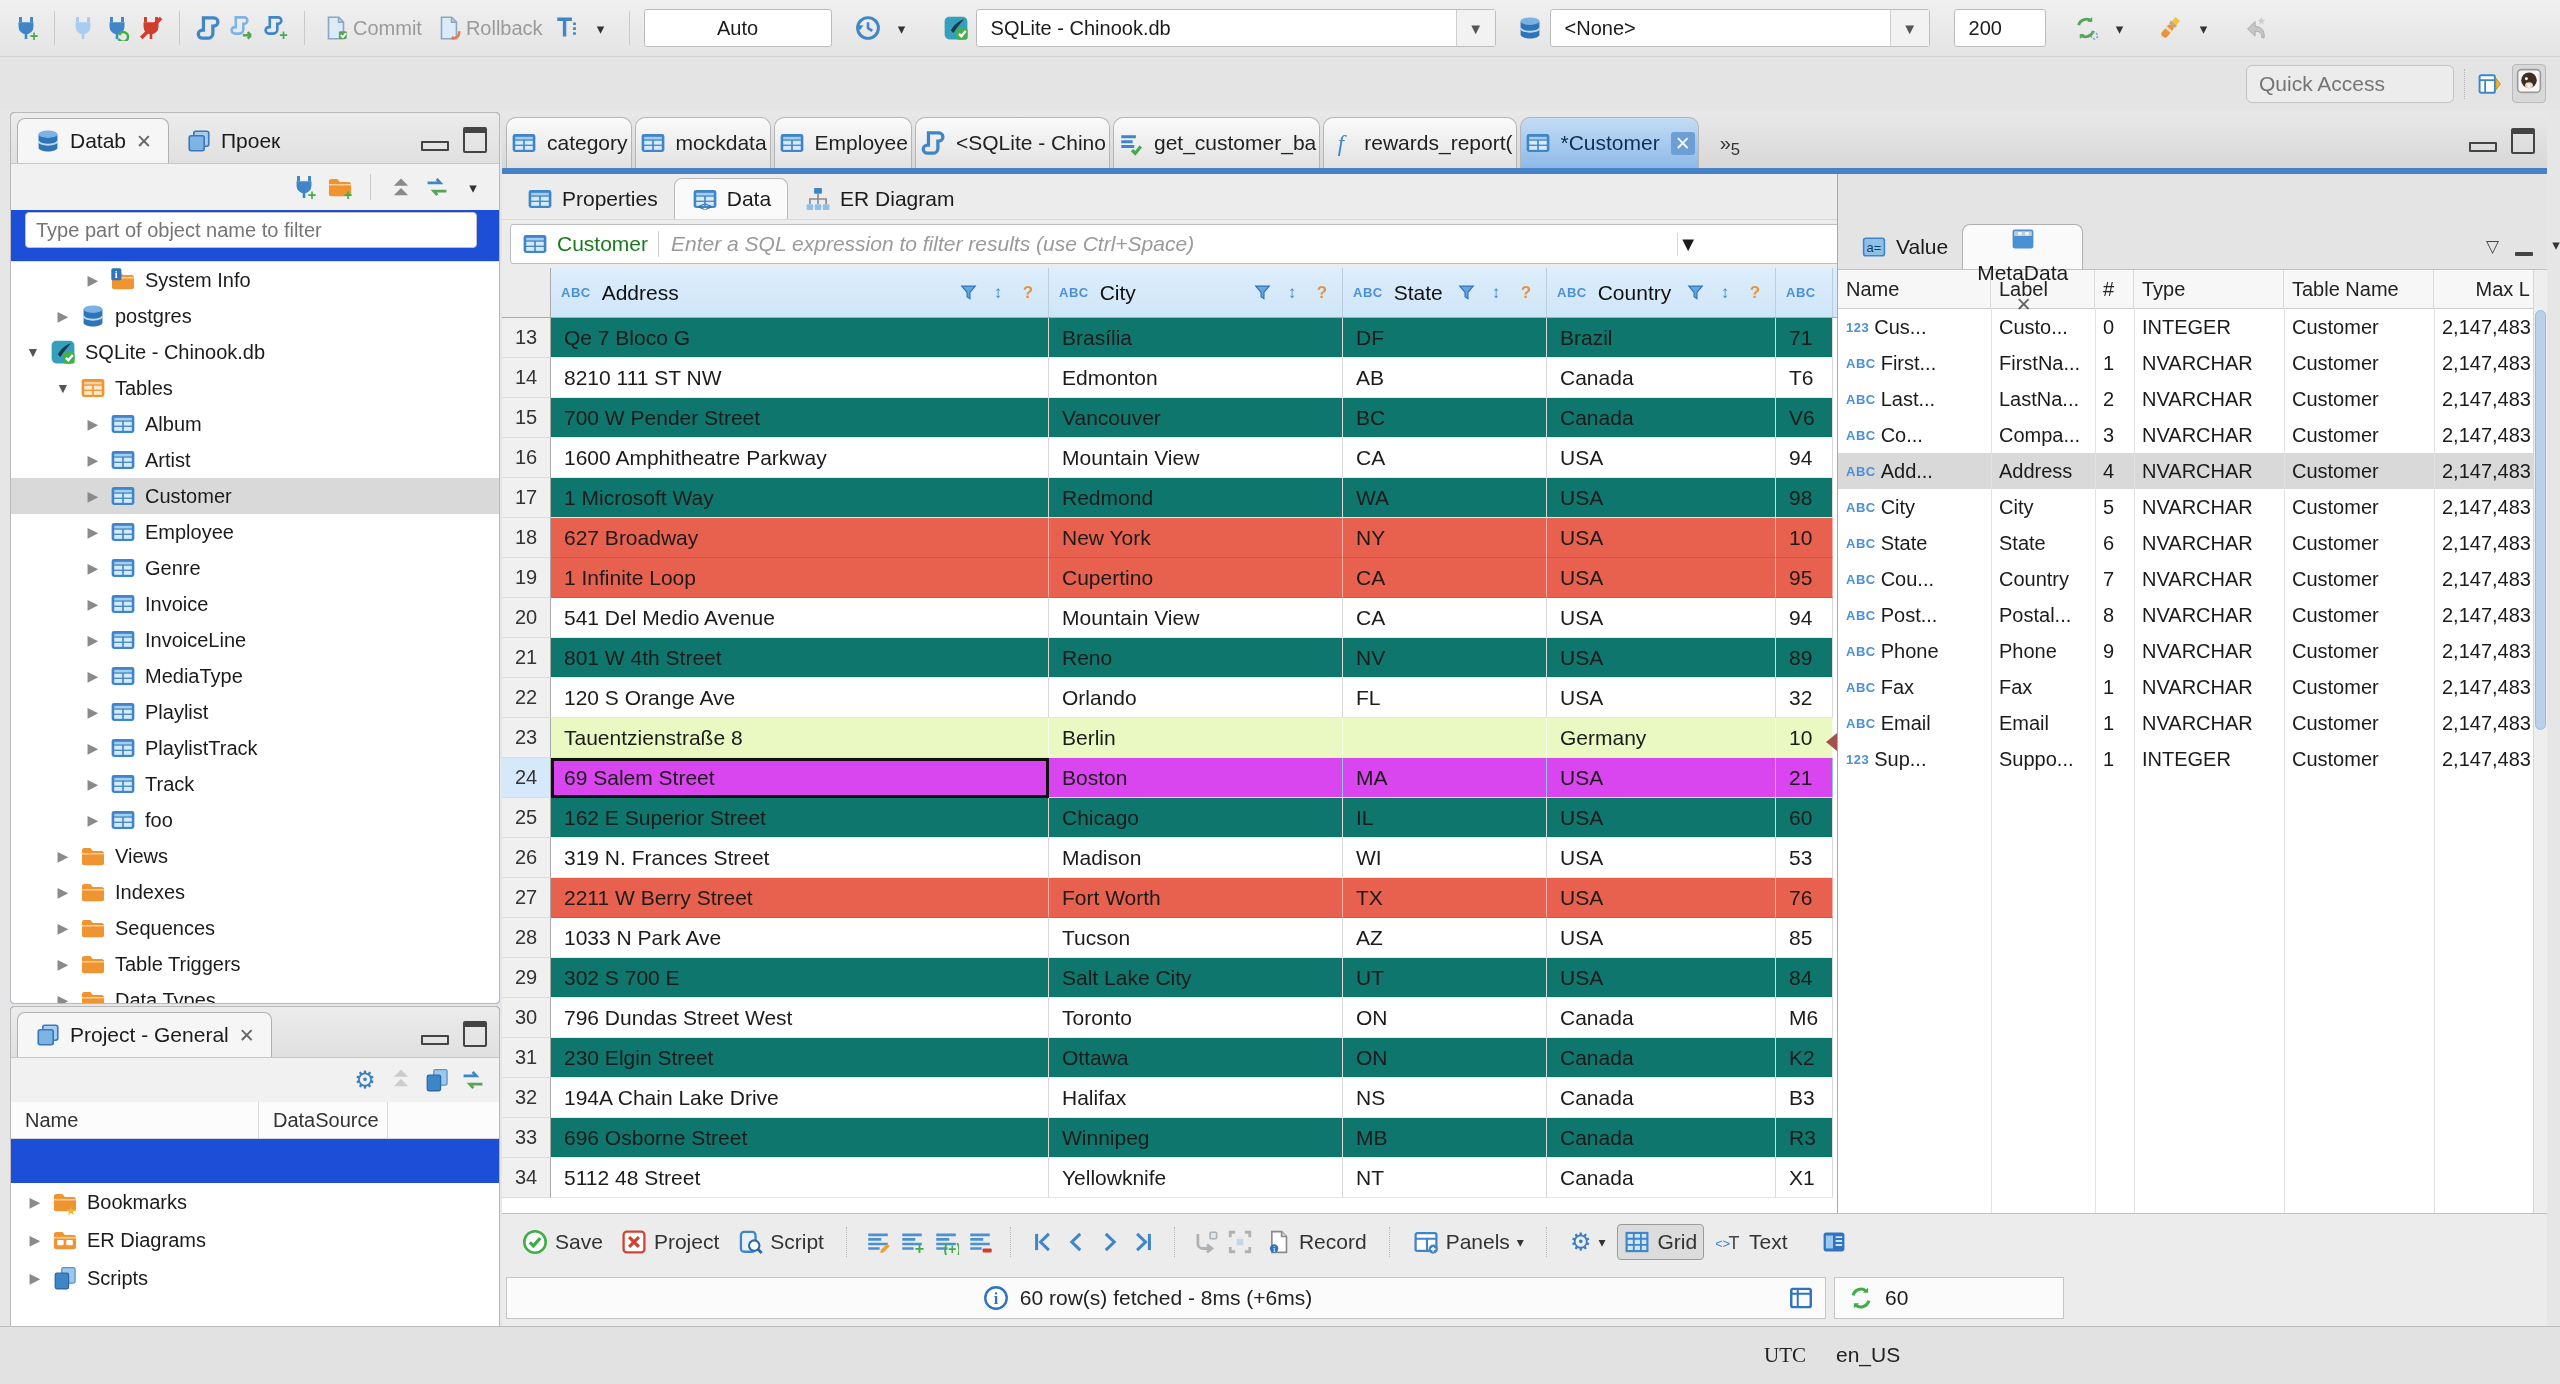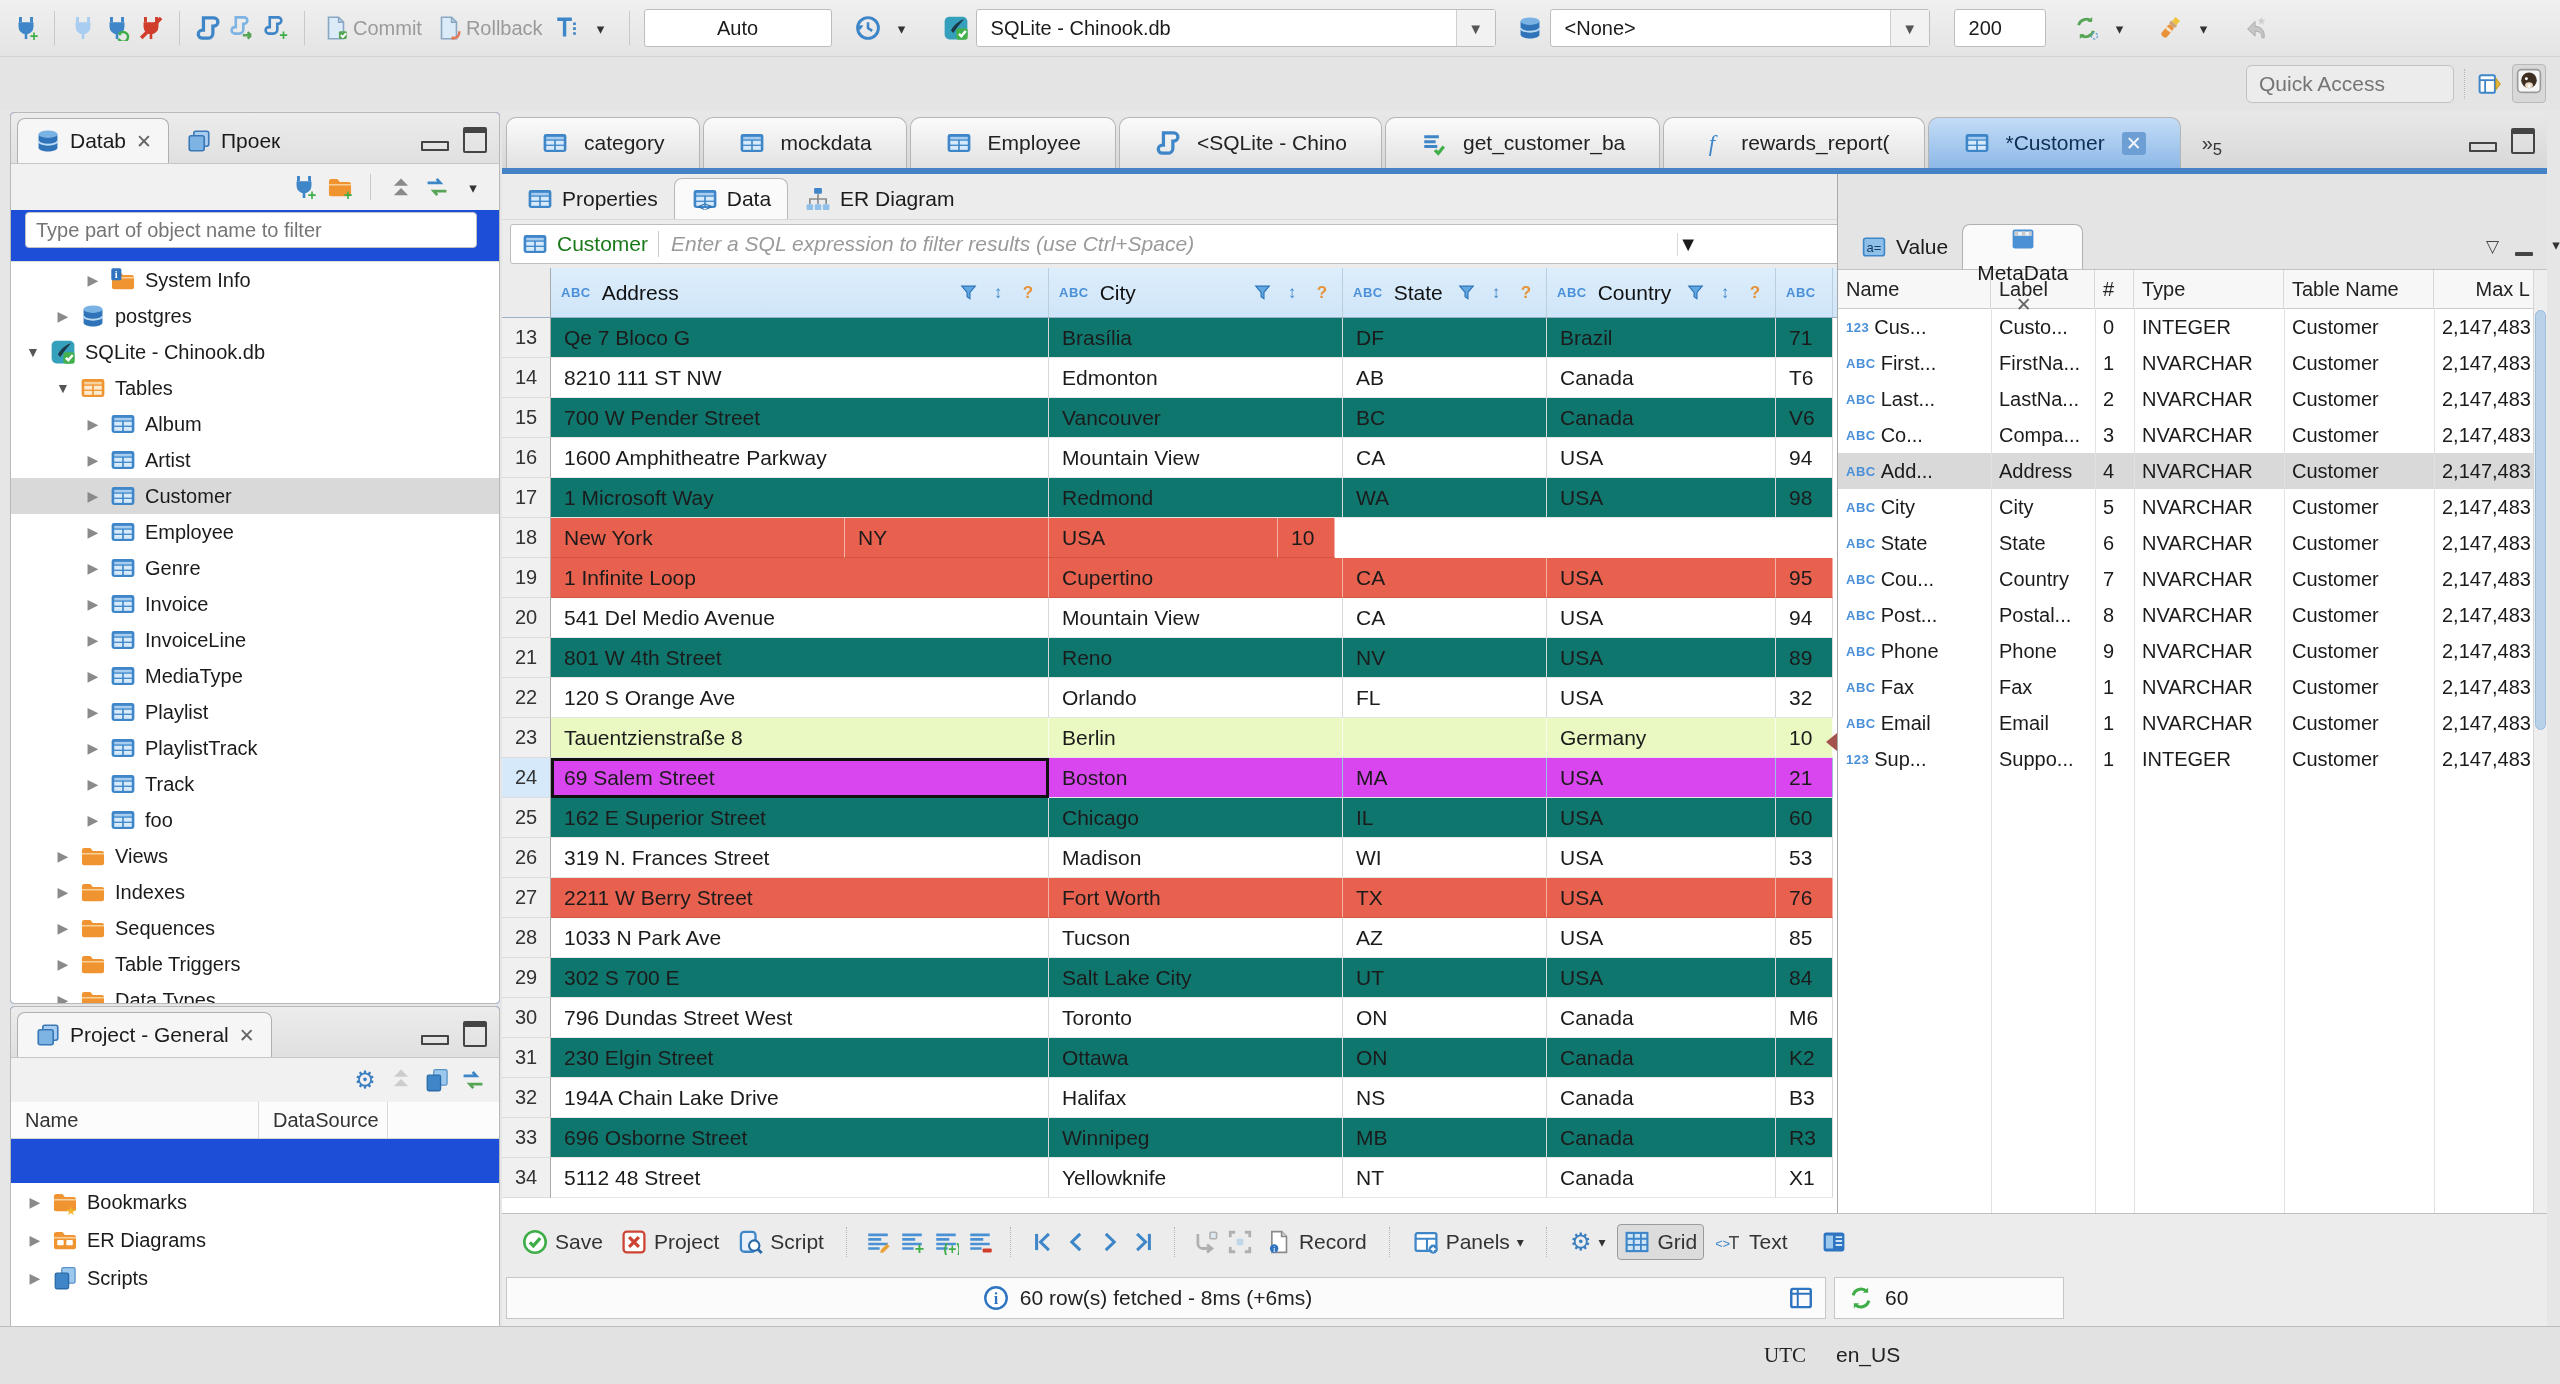--- a/index.html
+++ b/index.html
@@ -38,21 +38,21 @@
   .titem{display:flex;align-items:center;height:36px;gap:8px;white-space:nowrap;}
   .titem.sel{background:#d9d9d9;}
   .tarrow{width:16px;flex:none;color:#8a8a8a;font-size:14px;text-align:center;}
   .tarrow.exp{color:#555;}
   
   #projhead{display:flex;height:36px;align-items:center;border-bottom:1px solid #d5d5d5;background:#fcfcfc;font-size:20px;color:#333;}
   #projhead .ph{border-right:1px solid #d8d8d8;height:100%;display:flex;align-items:center;padding-left:14px;box-sizing:border-box;}
   #projitems{background:#fff;position:absolute;left:0;right:0;top:176px;bottom:0;}
   
   #etabs{left:502px;top:112px;width:2045px;height:56px;background:linear-gradient(#e8e8e8,#d8d8d8);display:flex;align-items:flex-end;padding-left:4px;box-sizing:border-box;}
-  .etab{display:flex;align-items:center;gap:15px;height:50px;padding:0 34px;font-size:21px;color:#222;
+  .etab{display:flex;align-items:center;gap:9px;height:50px;padding:0 3px;font-size:21px;color:#222;
         border:1px solid #b5b5b5;border-bottom:none;border-radius:10px 10px 0 0;background:linear-gradient(#fbfbfb,#e2e2e2);margin-right:3px;white-space:nowrap;}
   .etab.act{background:linear-gradient(#c4dcf6,#8db9e8);color:#0d2f55;}
   .tclose{font-size:19px;color:#666;margin-left:2px;}
   .etab.act .tclose{color:#f2f6fb;background:#6d9fd4;border-radius:3px;padding:0 4px;}
   #bluestrip{left:502px;top:168px;width:2045px;height:6px;background:#4583c6;}
   .ovf{font-size:20px;color:#333;margin:0 10px 8px 18px;}
   
   #subrow{left:502px;top:174px;width:2045px;height:46px;background:#ececec;display:flex;align-items:flex-end;padding-left:8px;box-sizing:border-box;border-bottom:1px solid #d8d8d8;}
   .stab{display:flex;align-items:center;gap:8px;height:40px;padding:0 16px;font-size:21px;border-radius:8px 8px 0 0;}
   .stab.act{background:#fafafa;border:1px solid #b9b9b9;border-bottom:none;}
@@ -1066,20 +1066,21 @@
       <div class="grow r-odd">
         <div class="ggut">17</div>
         <div class="gcell" style="width:498px">1 Microsoft Way</div>
         <div class="gcell" style="width:294px">Redmond</div>
         <div class="gcell" style="width:204px">WA</div>
         <div class="gcell" style="width:229px">USA</div>
         <div class="gcell" style="width:57px">98</div>
       </div>
       <div class="grow r-red">
         <div class="ggut">18</div>
+        <div class="gcell" style="width:498px">627 Broadway</div>
         <div class="gcell" style="width:294px">New York</div>
         <div class="gcell" style="width:204px">NY</div>
         <div class="gcell" style="width:229px">USA</div>
         <div class="gcell" style="width:57px">10</div>
       </div>
       <div class="grow r-red">
         <div class="ggut">19</div>
         <div class="gcell" style="width:498px">1 Infinite Loop</div>
         <div class="gcell" style="width:294px">Cupertino</div>
         <div class="gcell" style="width:204px">CA</div>

